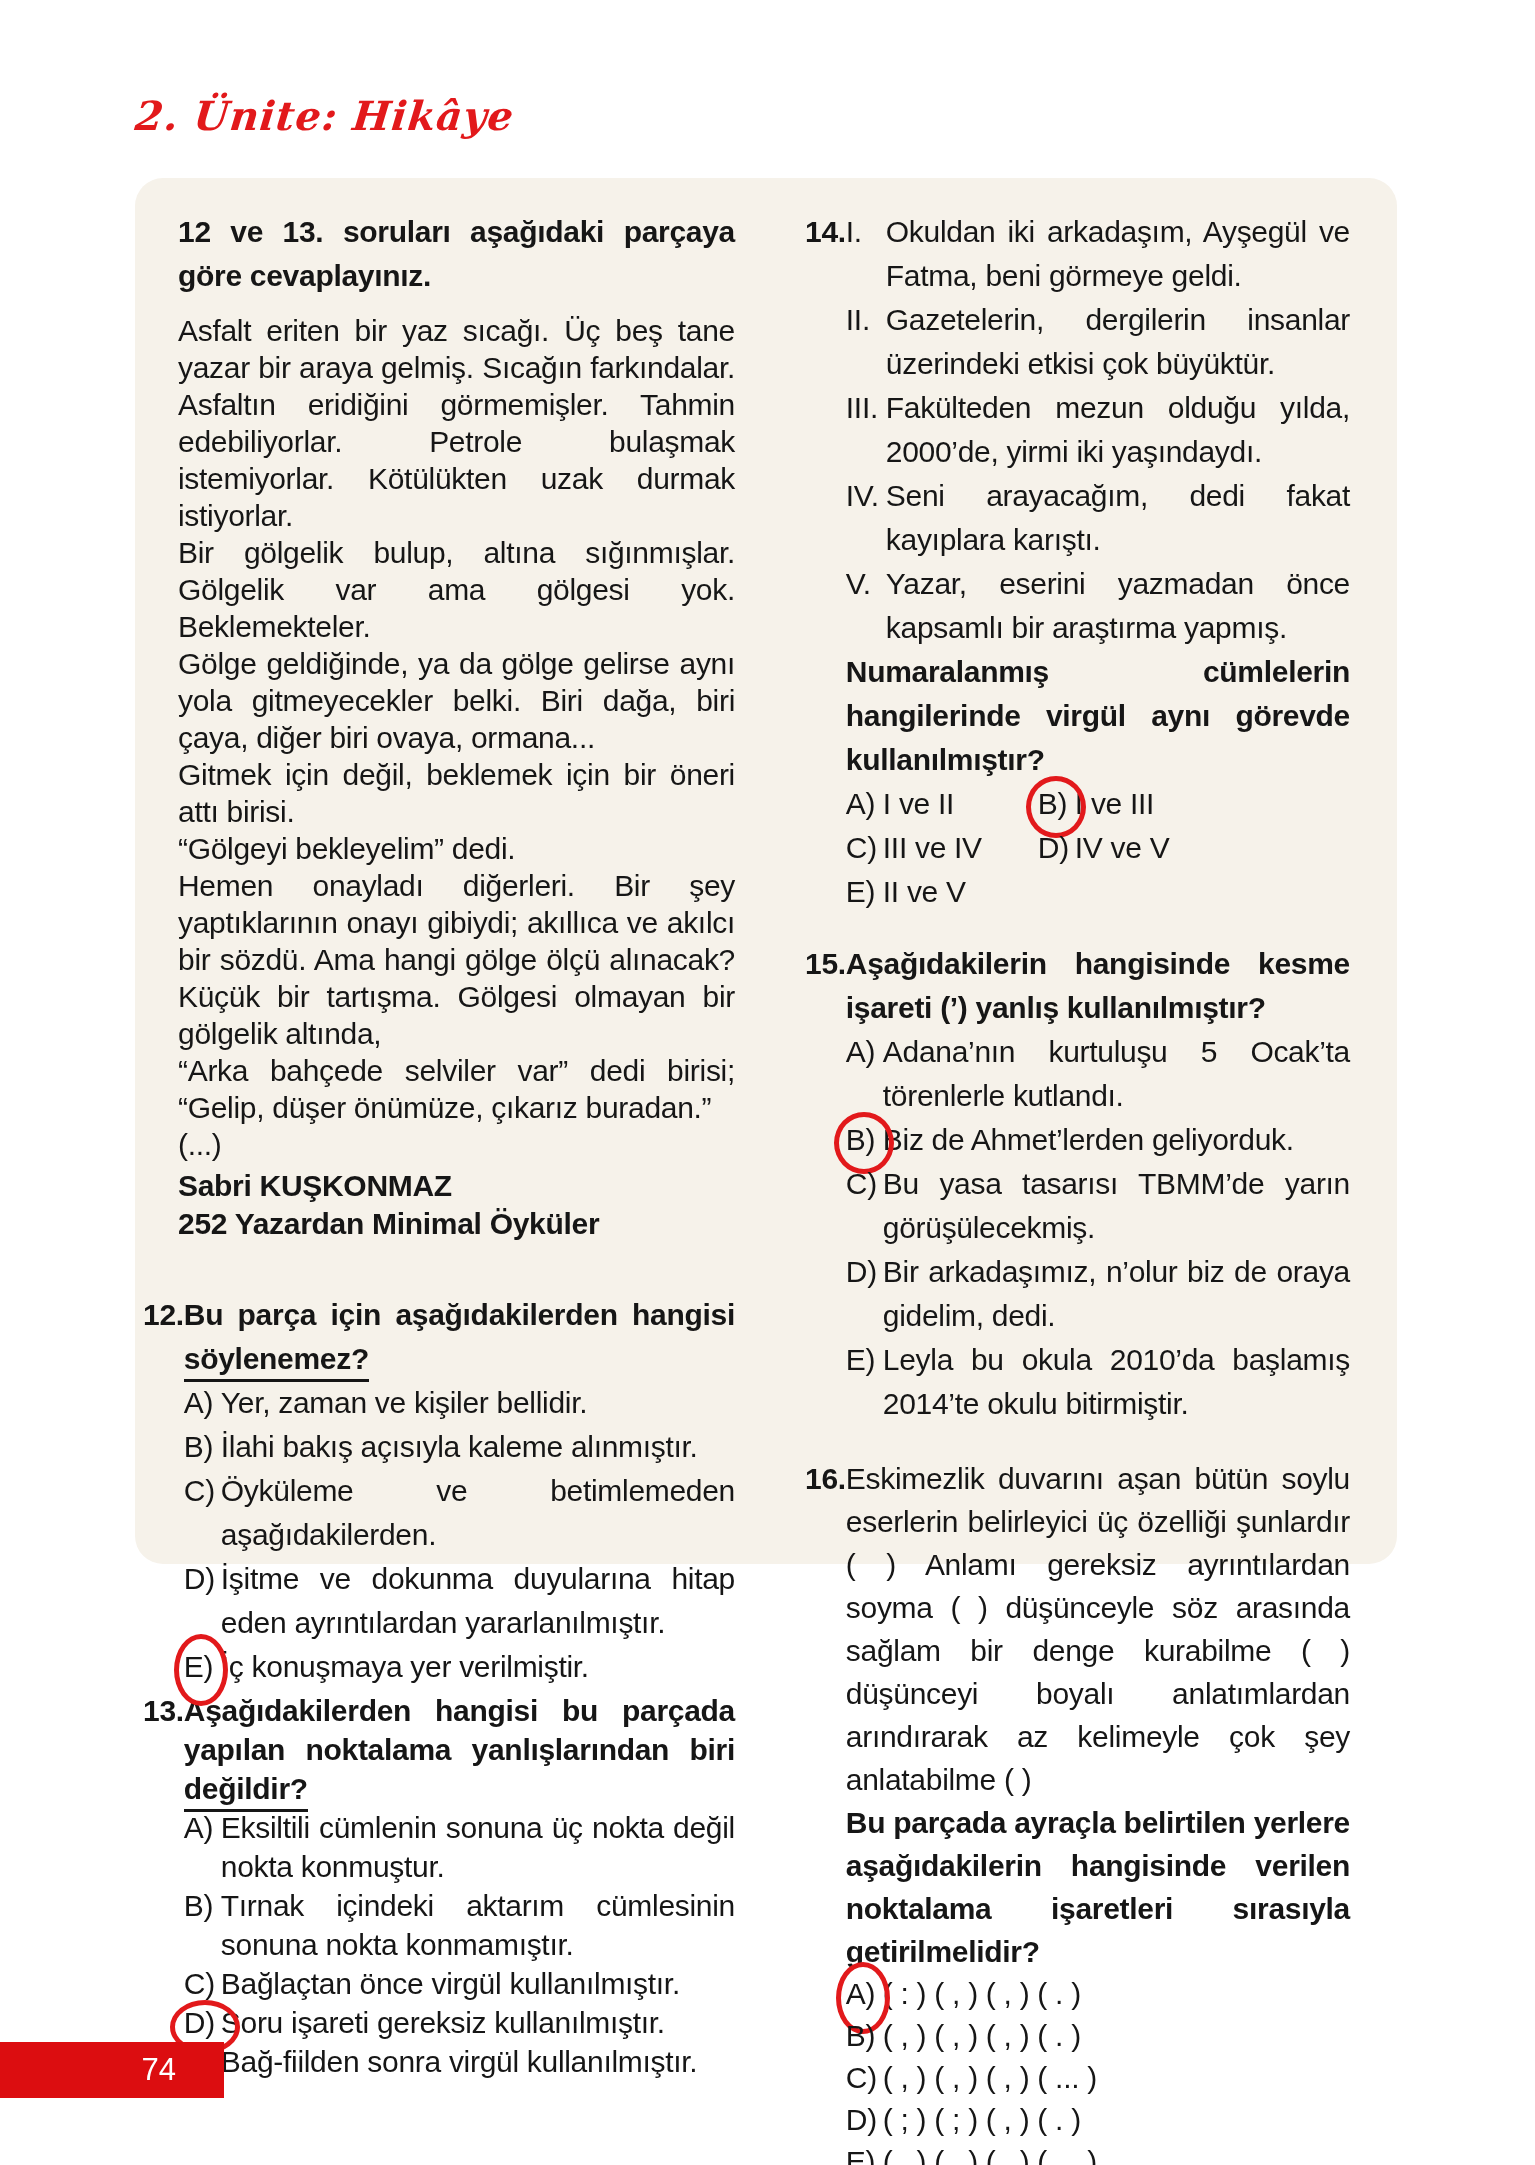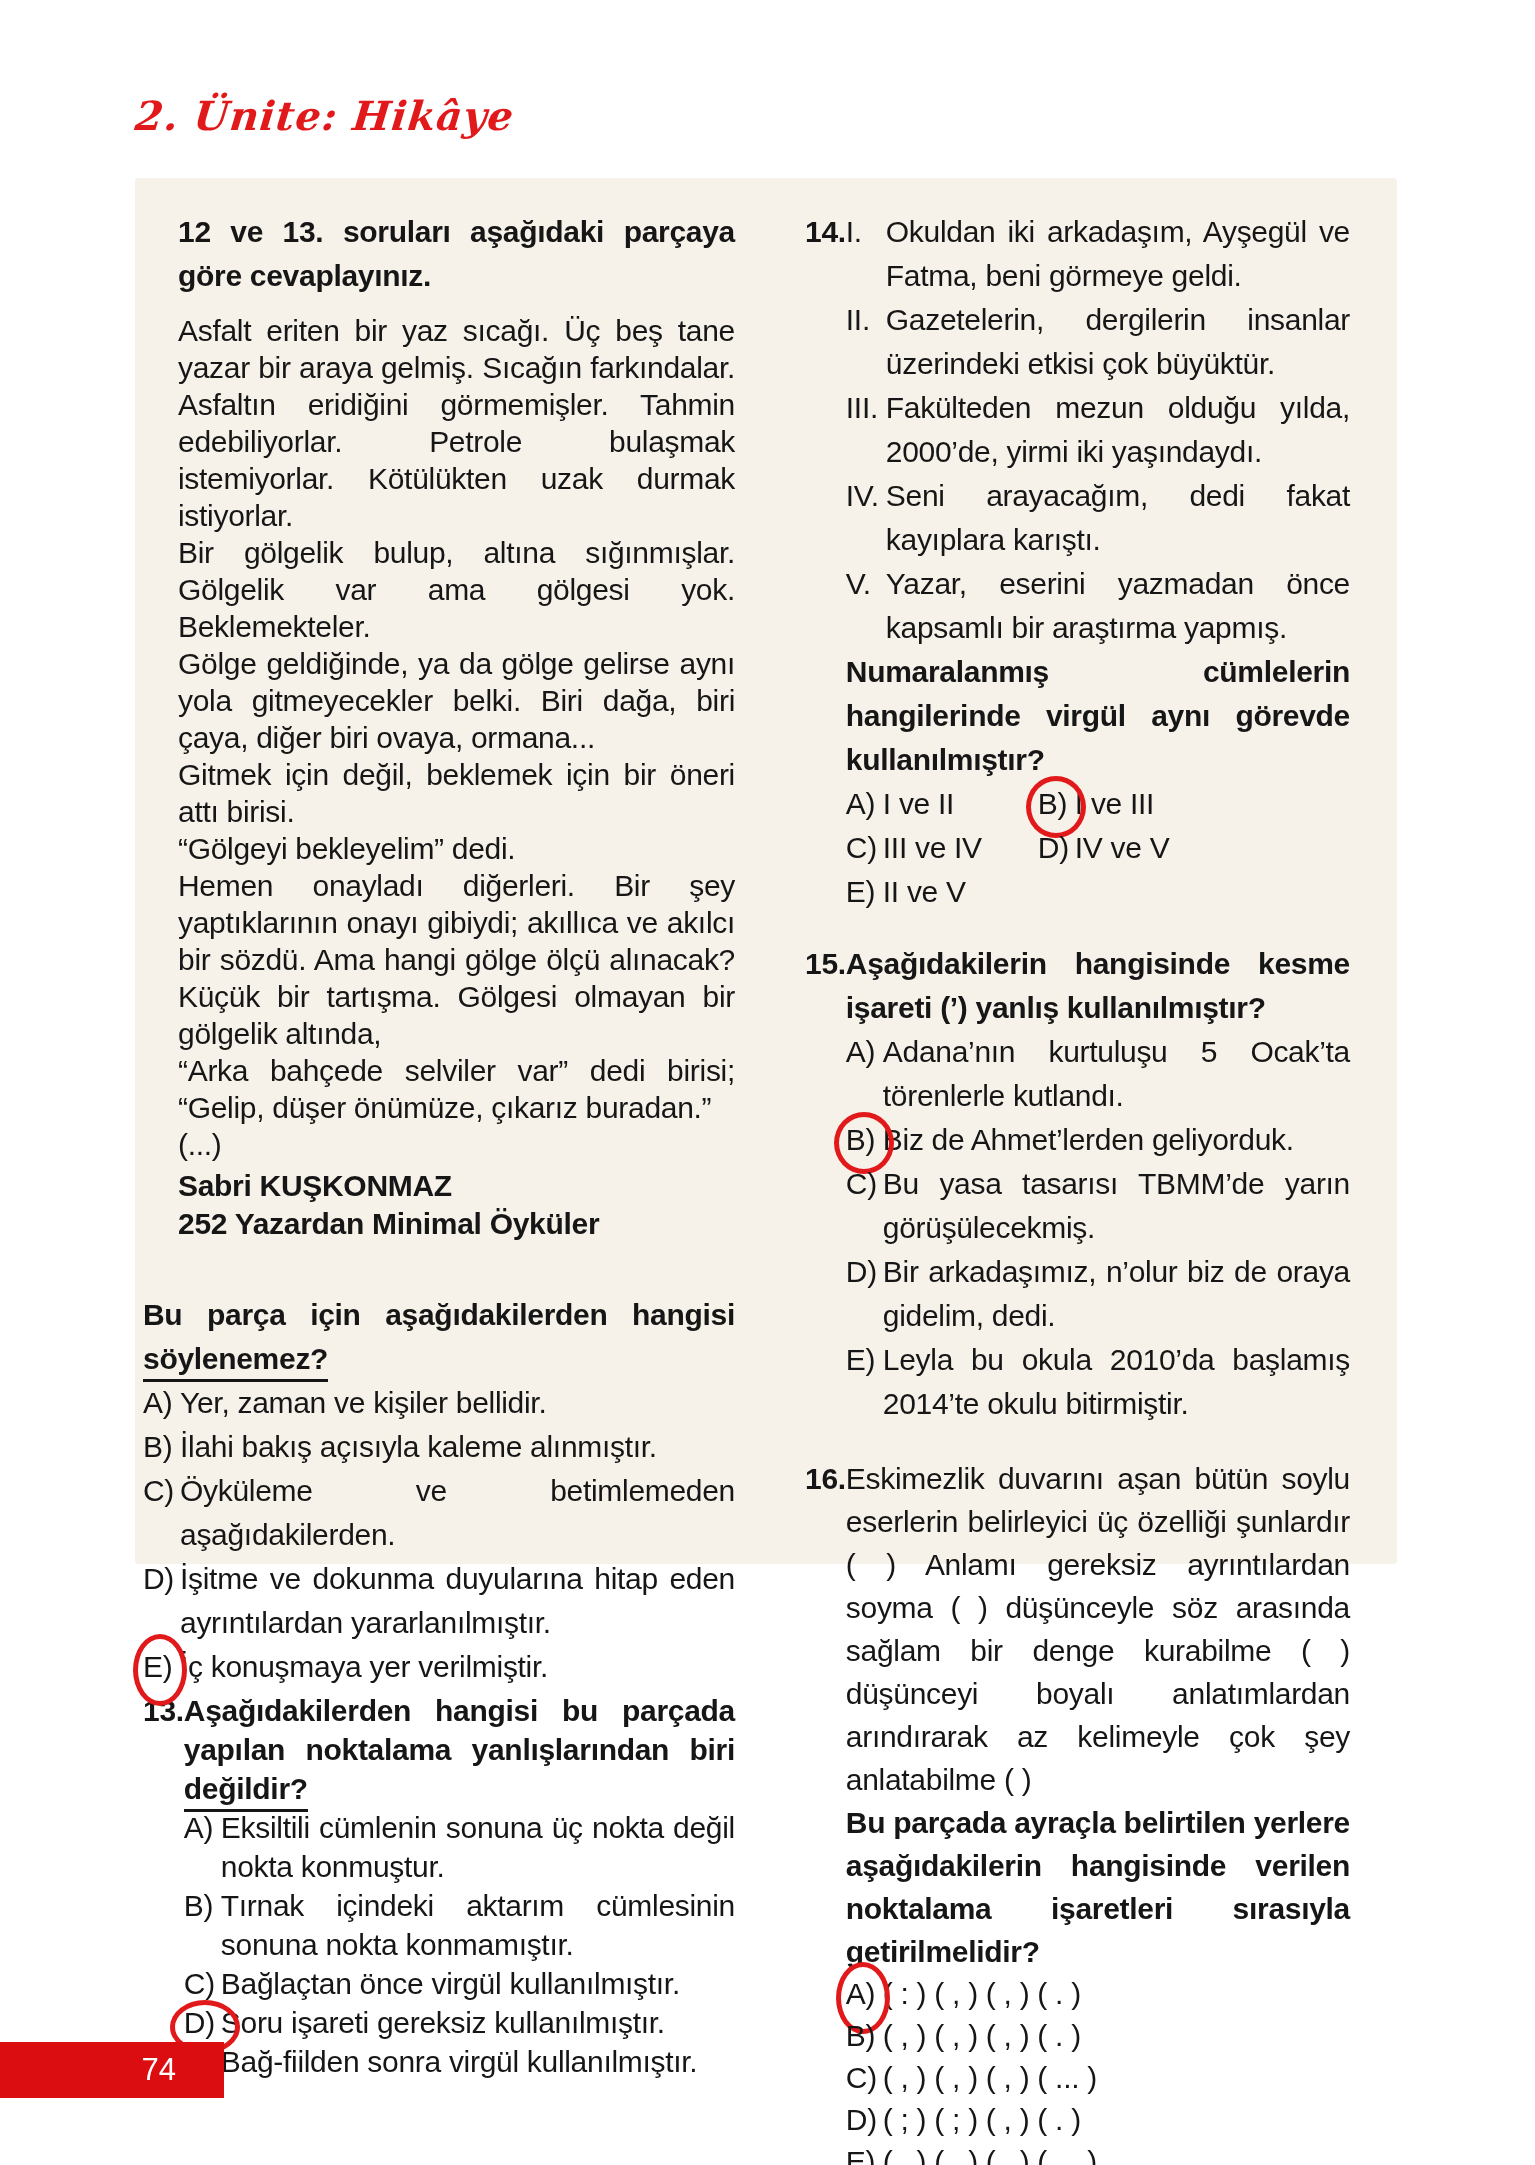--- a/index.html
+++ b/index.html
@@ -12,21 +12,21 @@
   .unit-header{
     position:absolute;left:133px;top:92px;
     font-family:"DejaVu Serif","Liberation Serif",serif;
     font-style:italic;font-weight:700;font-size:40px;color:#e2191b;
     letter-spacing:1px;transform:skewX(-6deg);transform-origin:left bottom;
     white-space:nowrap;
   }
   
   .content-box{
     position:absolute;left:135px;top:178px;width:1262px;height:1386px;
-    background:#f6f2ea;border-radius:4px;
+    background:#f6f2ea;border-radius:28px;
   }
   .col{position:absolute;top:32px;font-size:30px;letter-spacing:-0.3px;}
   .col-left{left:8px;width:592px;}
   .col-right{left:670px;width:545px;}
   .b{font-weight:700;}
   .j{text-align:justify;}
   .u{border-bottom:3px solid #161616;padding-bottom:4px;}
   
   .instruction{margin:0 0 14px 35px;line-height:44px;}
   .passage p{margin:0 0 0 35px;line-height:37px;}
@@ -87,20 +87,21 @@
       <p class="j">“Arka bahçede selviler var” dedi birisi; “Gelip, düşer önümüze, çıkarız buradan.”</p>
       <p class="j">(...)</p>
     </div>
 
     <div class="author-block">
       <div class="b">Sabri KUŞKONMAZ</div>
       <div class="b source-line">252 Yazardan Minimal Öyküler</div>
     </div>
 
     <div class="question" id="q12">
+      <div class="qnum">12.</div>
       <div class="qbody">
         <p class="stem b j"><span>Bu parça için aşağıdakilerden hangisi </span><span class="u">söylenemez?</span></p>
         <div class="opts">
           <div class="opt">
               <span class="opt-letter">A)</span>
               <span class="opt-text j">Yer, zaman ve kişiler bellidir.</span>
             </div>
           <div class="opt">
               <span class="opt-letter">B)</span>
               <span class="opt-text j">İlahi bakış açısıyla kaleme alınmıştır.</span>

